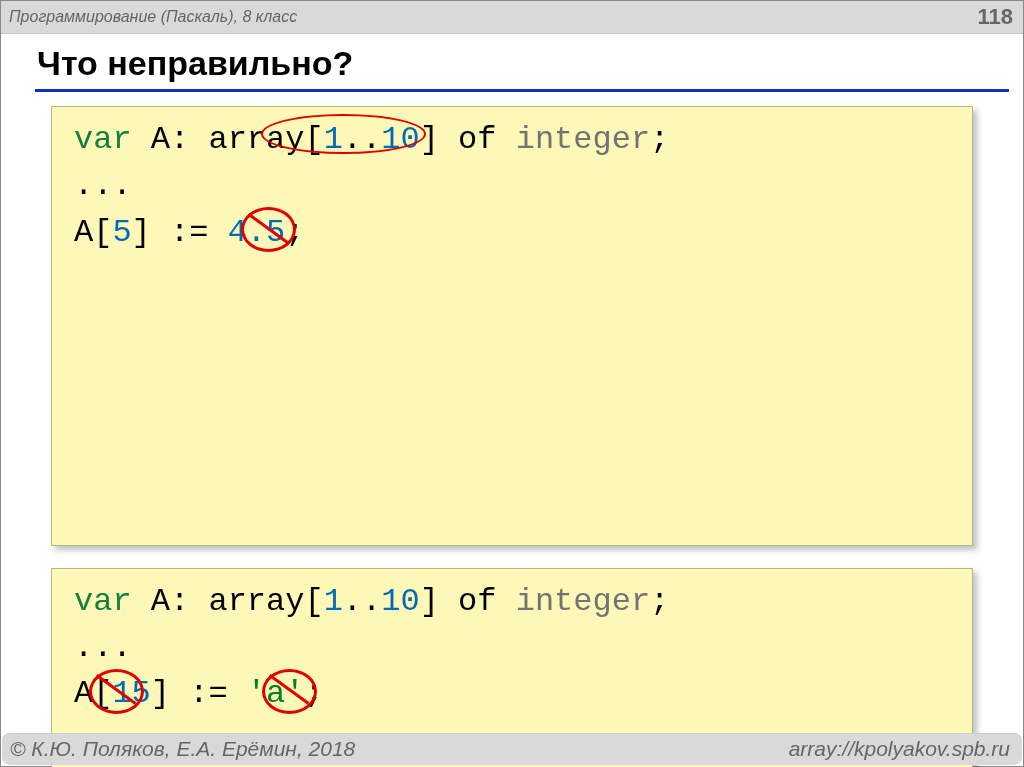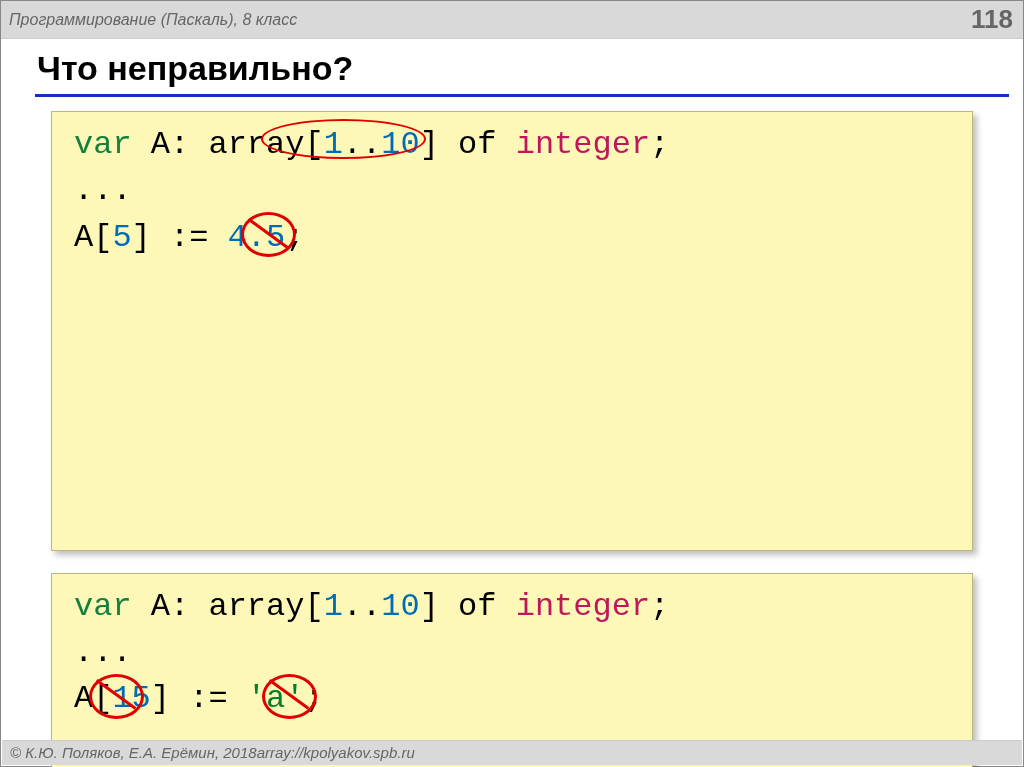--- a/index.html
+++ b/index.html
@@ -25,21 +25,21 @@
     padding: 3px 10px 3px 8px;
     font-size: 16px;
     color: #666666;
     font-style: italic;
     border-bottom: 1px solid #cccccc;
     gap: 32px;
   }
   .header-bar .page-num {
     font-style: normal;
     font-weight: bold;
-    font-size: 26px;
+    font-size: 22px;
     color: #666666;
   }
   .title {
     font-size: 34px;
     font-weight: bold;
     color: #000000;
     padding: 10px 36px 6px 36px;
   }
   .title-rule {
     height: 3px;
@@ -54,21 +54,21 @@
     padding: 10px 20px 10px 22px;
     font-family: "Courier New", monospace;
     font-size: 32px;
     line-height: 1.45;
     color: #000000;
     white-space: pre;
     position: relative;
   }
   .kw-blue   { color: #15803d; }
   .kw-number { color: #006bb7; }
-  .kw-red    { color: #be185d; }
+  .kw-red    { color: #737373; }
   .kw-green  { color: #00802b; }
 
   .red-circle-oval {
     position: absolute;
     border: 2px solid #e00000;
     border-radius: 50%;
     pointer-events: none;
   }
   .strike-icon {
     position: absolute;
@@ -91,26 +91,28 @@
     background: #e00000;
     transform: rotate(36deg);
     transform-origin: center;
   }
 
   .footer-bar {
     position: absolute;
     left: 1px; right: 1px; bottom: 1px;
     background: #d9d9d9;
     display: flex;
+    justify-content: space-between;
     align-items: center;
     padding: 3px 12px 4px 8px;
-    font-size: 15px;
+    font-size: 21px;
     font-style: italic;
     color: #666666;
     border-top: 1px solid #cccccc;
+    border-radius: 8px;
   }
 </style>
 </head>
 <body>
 
 <div class="slide-frame">
 
   <div class="header-bar">
     <span>Программирование (Паскаль), 8 класс</span>
     <span class="page-num">118</span>

